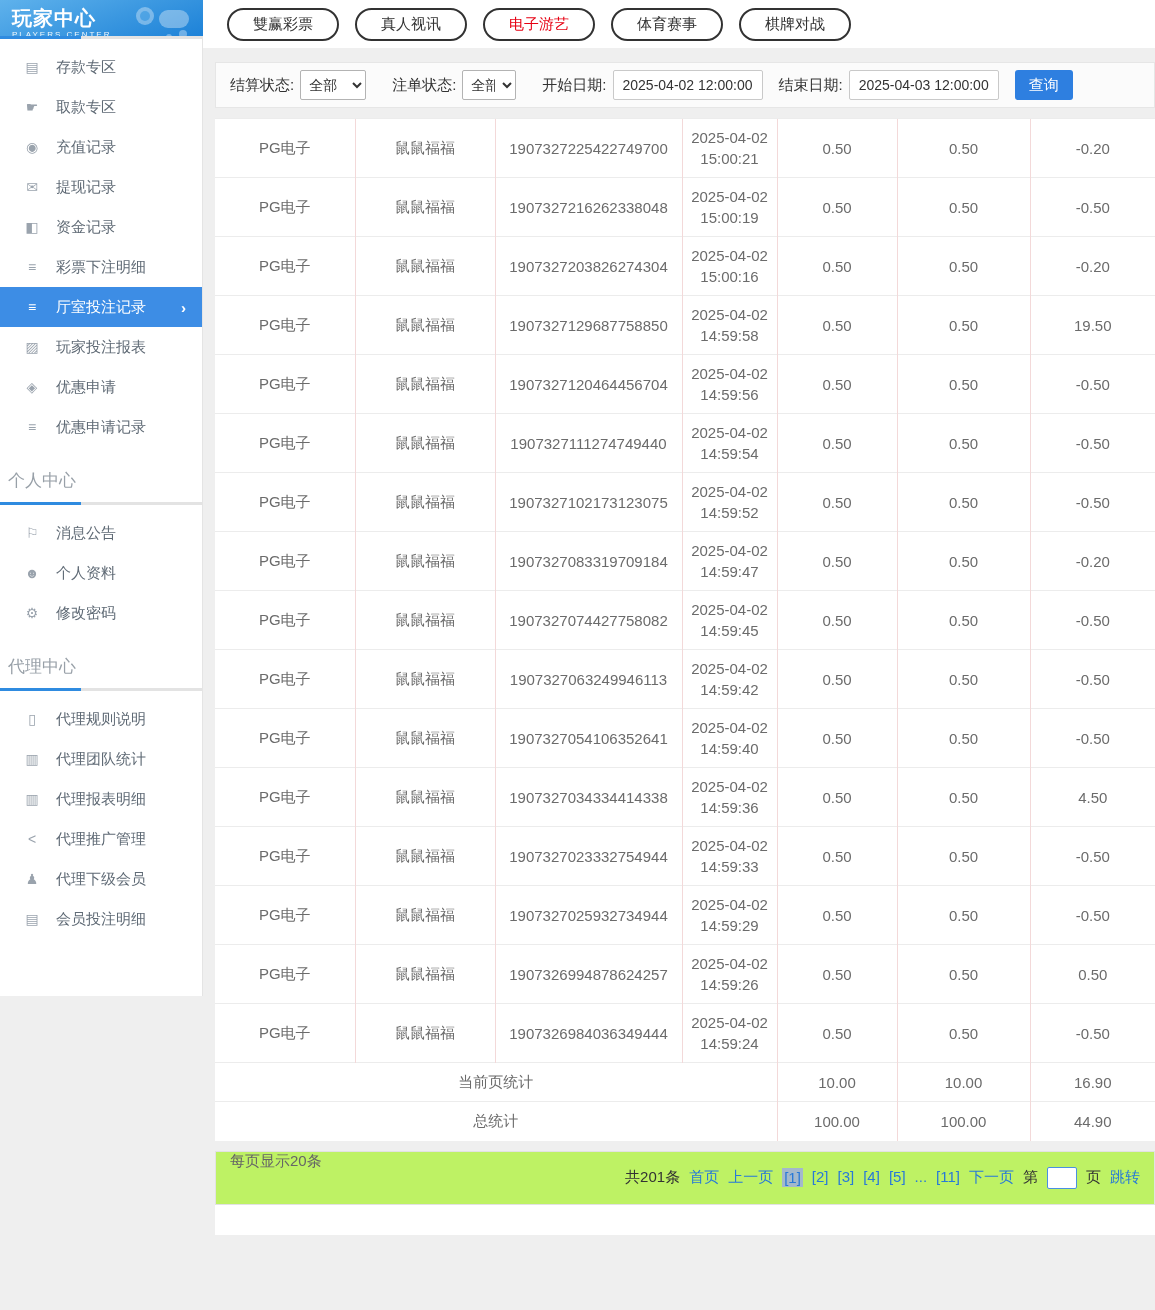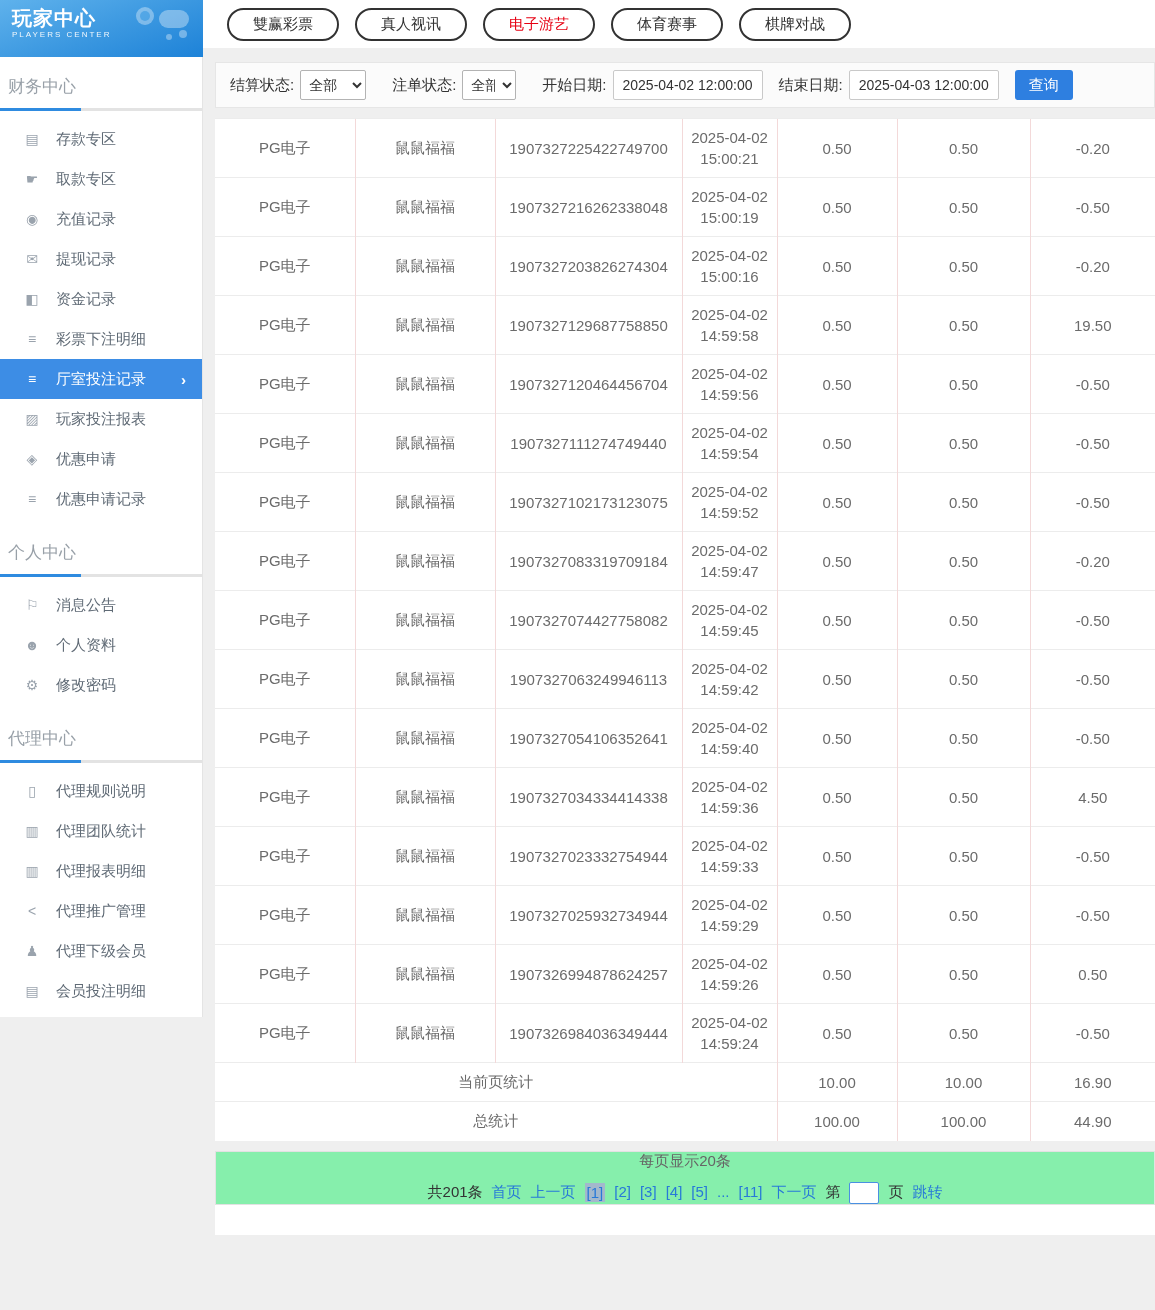--- a/index.html
+++ b/index.html
@@ -2,21 +2,21 @@
 <html><head>
 <meta charset="utf-8">
 <style>
   * { margin:0; padding:0; box-sizing:border-box; }
   html,body { width:1155px; height:1310px; overflow:hidden; }
   body { font-family:"Liberation Sans","DejaVu Sans",sans-serif; background:#efefef; position:relative; }
   .page { width:1155px; height:1310px; display:flex; }
 
   
   .sidebar { width:203px; flex:0 0 203px; display:flex; flex-direction:column; background:#efefef; }
-  .sb-header { height:57px; background:linear-gradient(160deg,#5fb2ec 0%,#3a97e0 55%,#1d82d8 100%);
+  .sb-header { height:36px; background:linear-gradient(160deg,#5fb2ec 0%,#3a97e0 55%,#1d82d8 100%);
     color:#fff; padding:6px 0 0 12px; position:relative; overflow:hidden; }
   .sb-header .t1 { font-size:20px; font-weight:bold; letter-spacing:1px; line-height:24px; }
   .sb-header .t2 { font-size:8px; letter-spacing:2px; opacity:.92; }
   .sb-header .pad-deco { position:absolute; right:8px; top:4px; width:70px; height:40px; opacity:.35; }
   .sb-white { background:#fff; height:960px; overflow:hidden; border-right:1px solid #e4e4e4; }
   .sb-gray-fill { flex:1; background:#efefef; }
   .sec-title { font-size:17px; color:#98a0a8; padding:18px 0 10px 8px; }
   .sec-rule { height:3px; background:#e3e3e3; position:relative; }
   .sec-rule::before { content:""; position:absolute; left:0; top:0; width:81px; height:3px; background:#2f8be0; }
   .sb-item { height:40px; display:flex; align-items:center; padding-left:22px; color:#5f6a75; font-size:15px; cursor:pointer; position:relative; }
@@ -43,21 +43,21 @@
   .table-wrap { margin:10px 12px 0 12px; background:#fff; }
   table.rec { width:100%; border-collapse:collapse; table-layout:fixed; }
   table.rec td { border-left:1px solid #f3d9d9; border-top:1px solid #ececec; text-align:center; font-size:15px; color:#6b6b6b; vertical-align:middle; padding:2px; }
   table.rec tr td:first-child { border-left:none; }
   table.rec tr.partial td { height:36px; border-top:1px solid #e4e4e4; }
   table.rec tr.datarow td { height:59px; }
   table.rec tr.sumrow td { height:39px; }
   table.rec tr.sumrow .sum-label { border-left:none;font-family:Liberation Mono, monospace; }
   .dt { line-height:21px; }
 
-  .pagerbar { margin:10px 12px 0 12px; background:#86efac; border:1px solid #e2e2e2; height:54px; display:flex; align-items:center; justify-content:space-between; padding:0 14px; font-size:15px;flex-direction:column; }
+  .pagerbar { margin:10px 12px 0 12px; background:#bef264; border:1px solid #e2e2e2; height:54px; display:flex; justify-content:space-between; padding:0 14px; font-size:15px; }
   .pg-left { color:#666; }
   .pg-right { display:flex; align-items:center; gap:9px; color:#333; }
   .pg-link { color:#2779d8; text-decoration:none; cursor:pointer; white-space:nowrap; }
   .pg-page { color:#2779d8; cursor:pointer; }
   .pg-page.active { background:#a3b8cc; padding:1px 2px; }
   .pg-ellipsis { color:#2779d8; }
   .pg-jump-input { width:30px; height:22px; border:1px solid #4a90e2; border-radius:2px; font-size:13px; text-align:center; }
   .bottom-white { height:30px; background:#fff; margin:0 12px; }
 </style>
 </head>
@@ -73,21 +73,20 @@
         <circle cx="20" cy="12" r="9" fill="#ffffff"></circle>
           <circle cx="20" cy="12" r="5" fill="#7cc0f0"></circle>
         <rect x="34" y="6" width="30" height="18" rx="9" fill="#ffffff"></rect>
         <circle cx="58" cy="30" r="4" fill="#ffffff"></circle>
           <circle cx="44" cy="33" r="3" fill="#ffffff"></circle>
       </svg>
     </div>
     <div class="sb-white">
       <div>
           <div>
-    <div class="sec-title">财务中心</div>
     <div class="sec-rule"></div>
     <div class="sb-items">
               <div class="sb-item">
     <span class="ic">▤</span>
     <span class="lbl">存款专区</span>
     <span class="chev"></span>
   </div>
               <div class="sb-item">
     <span class="ic">☛</span>
     <span class="lbl">取款专区</span>

